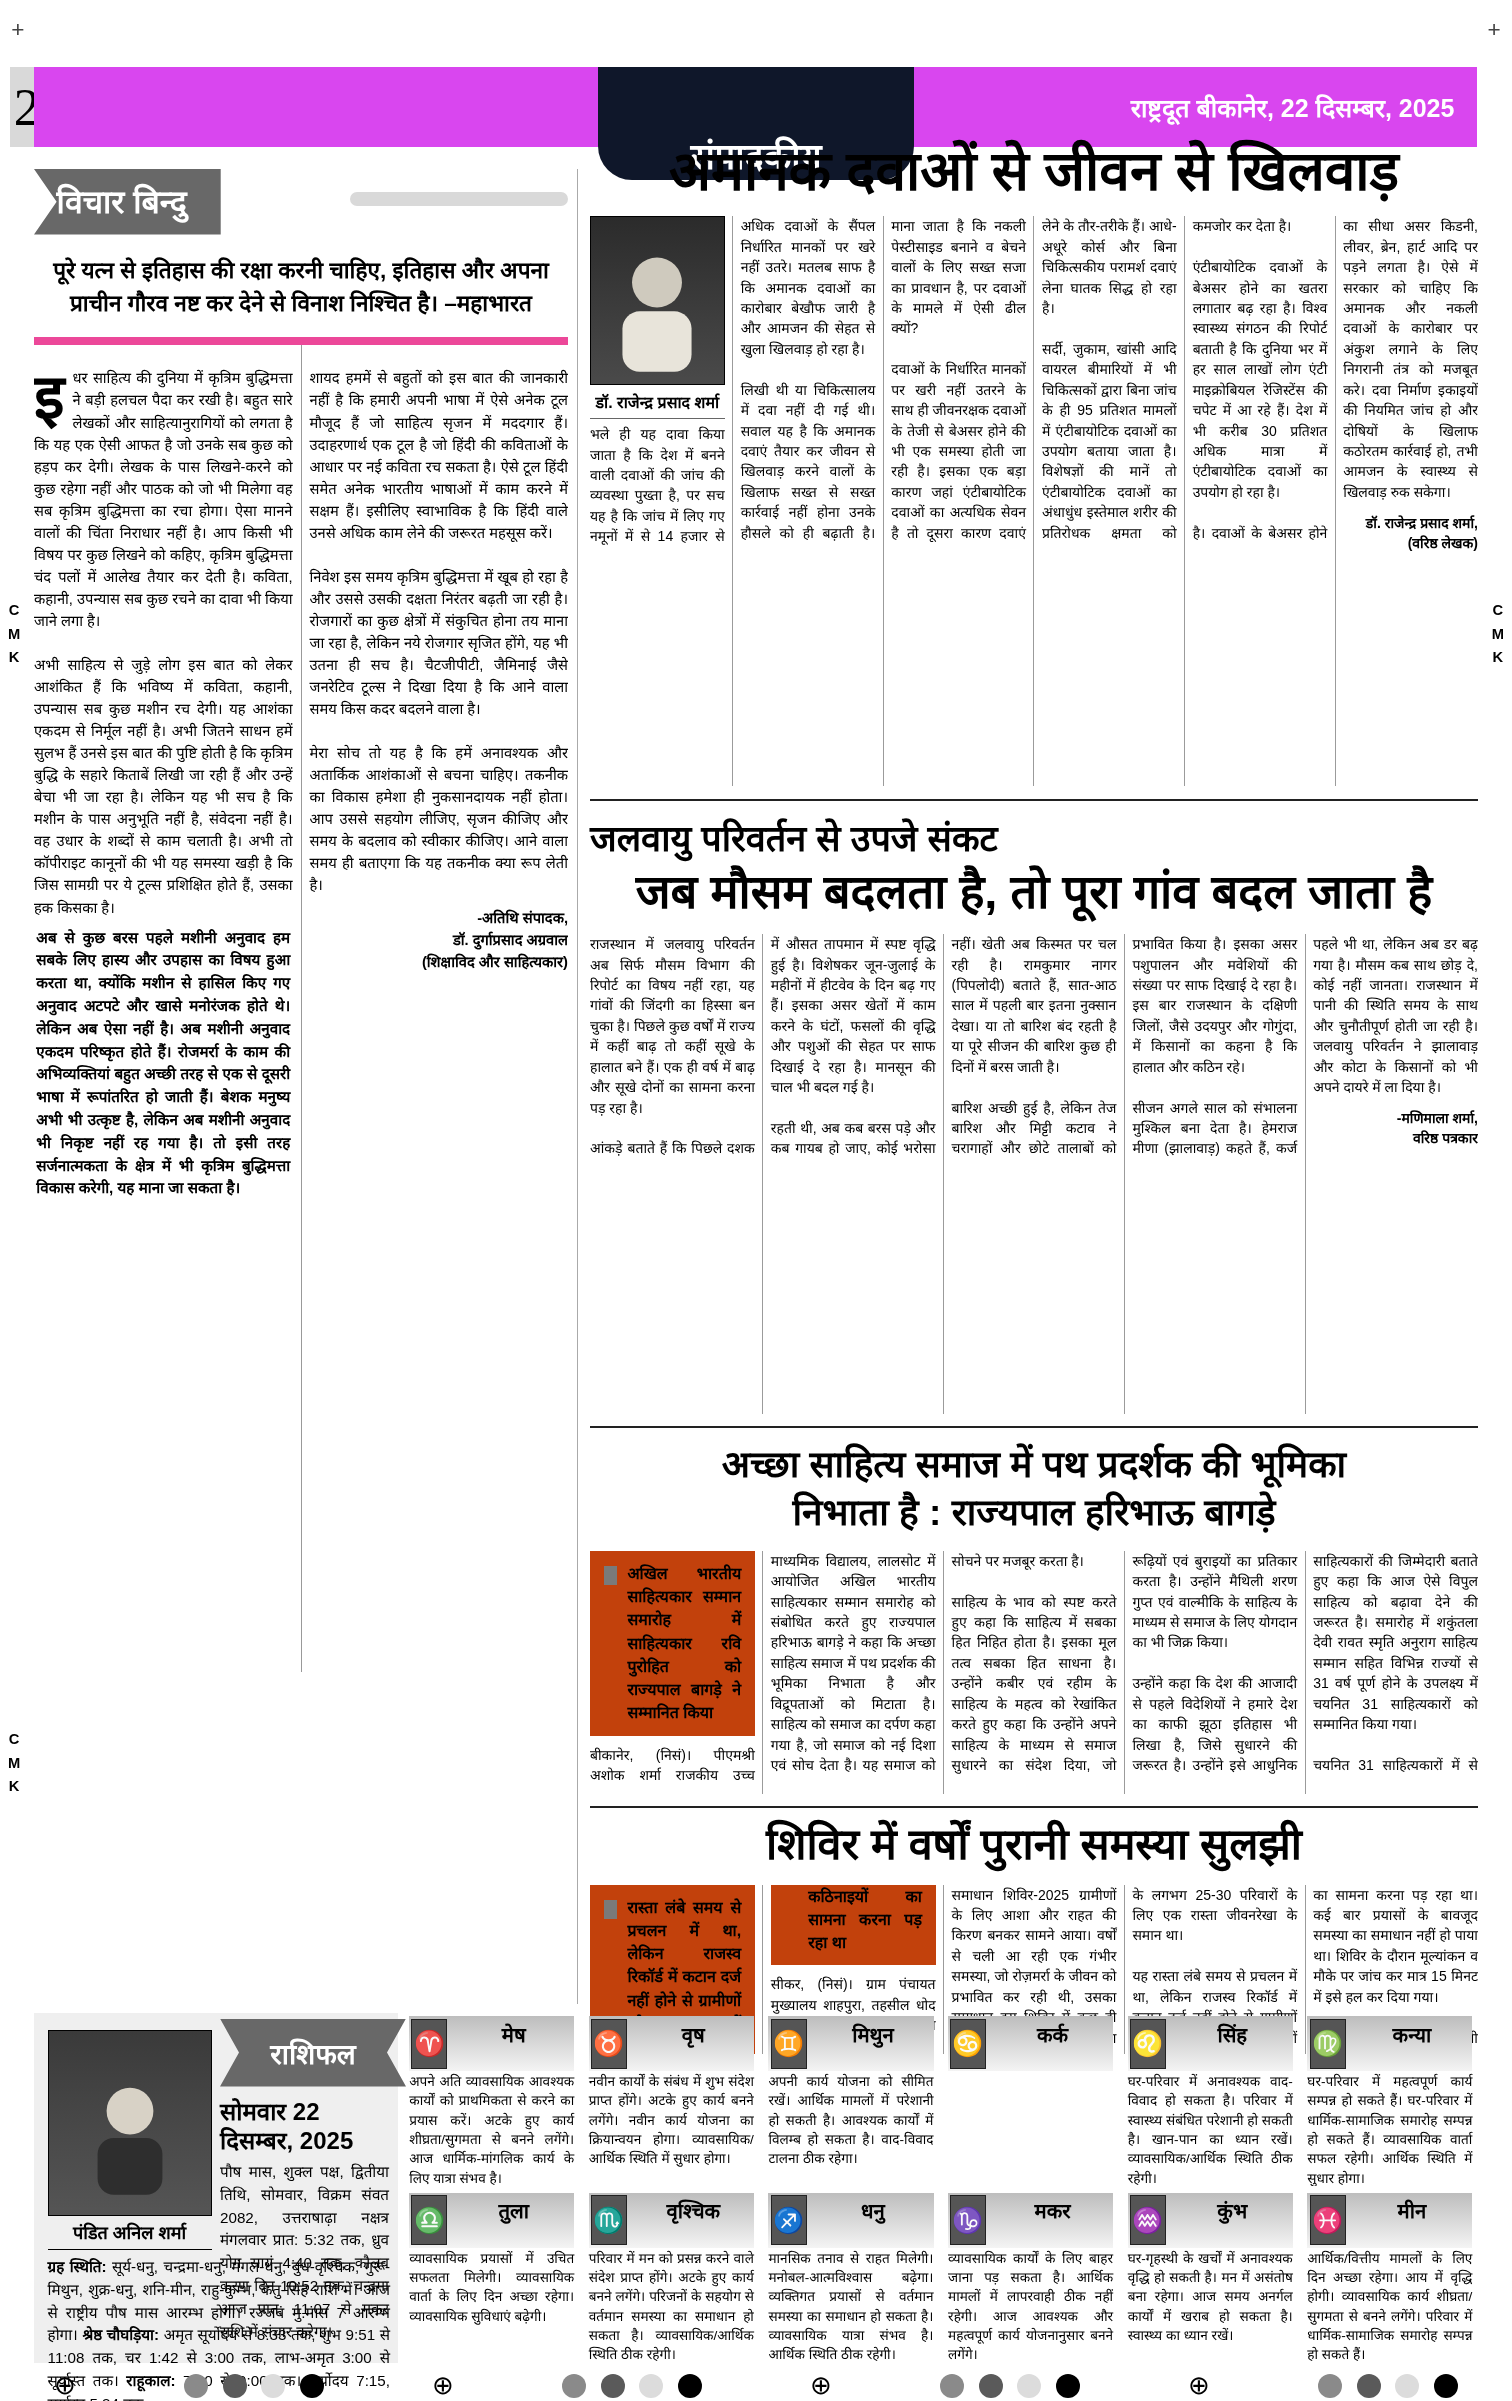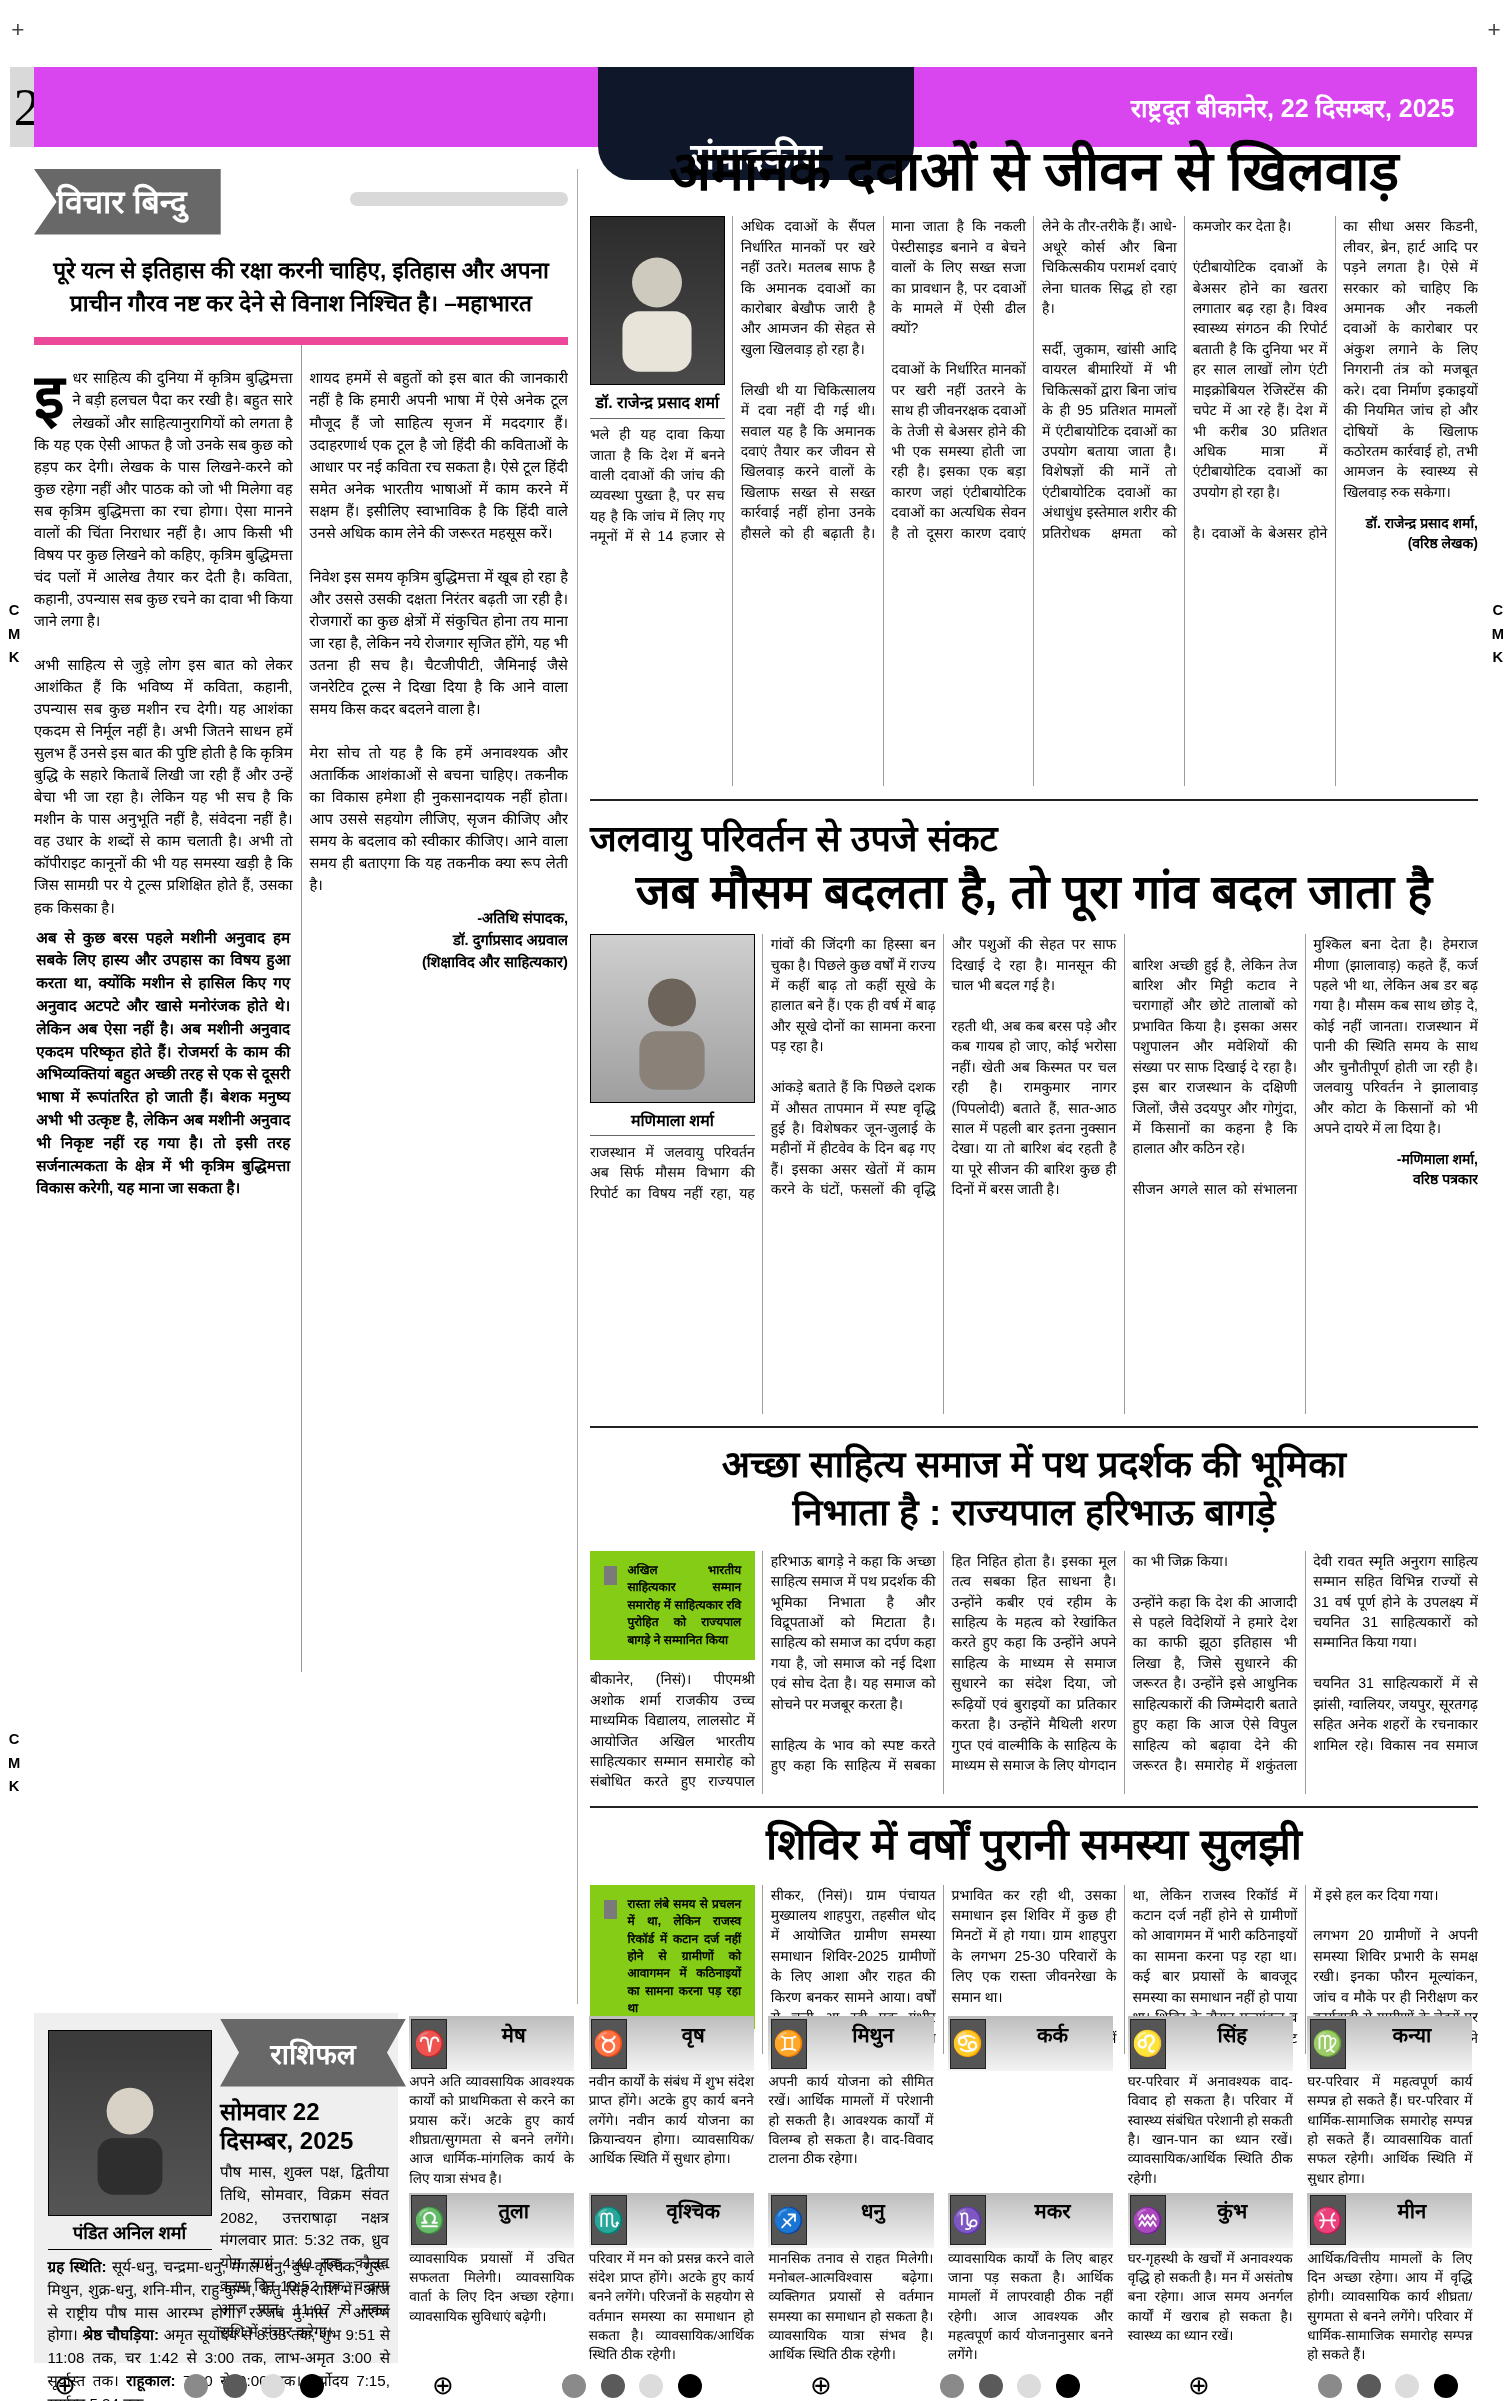--- a/index.html
+++ b/index.html
@@ -41,21 +41,21 @@
   .cols6{column-count:6;height:570px;}
   .cols5{column-count:5;height:480px;}
   .cols5b{column-count:5;height:243px;}
   .cols5c{column-count:5;height:169px;}
   .divider{border:none;border-top:2.3px solid #222;margin:12.4px 0;}
   figure.portrait{margin:0 0 5.6px;break-inside:avoid;}
   .photo{width:100%;height:169px;background:linear-gradient(#2b2b2b,#4a4a4a);position:relative;border:0.6px solid #000;}
   .photo svg{position:absolute;left:50%;top:54%;transform:translate(-50%,-50%);}
   .photo.light{background:linear-gradient(#cfcfcf,#9f9f9f);}
   figcaption{font-weight:bold;font-size:16px;text-align:center;padding:5.6px 0 3.4px;border-bottom:0.6px solid #666;}
-  .inset{background:#84cc16;padding:11.3px 13.6px;font-size:12px;font-weight:bold;line-height:1.45;
+  .inset{background:#c2410c;padding:11.3px 13.6px;font-size:16px;font-weight:bold;line-height:1.45;
          break-inside:avoid;margin:0 0 9px;display:flex;gap:10.2px;}
   .inset .sq{flex:0 0 13.6px;width:13.6px;height:19px;background:#7a7a7a;margin-top:4.5px;}
   
   .rashifal{position:absolute;left:34px;top:2013px;width:1444px;height:350px;display:flex;}
   .rinfo{width:364px;background:#efefef;padding:5.6px 9px 5.6px 5.6px;position:relative;}
   .rbanner{position:absolute;left:186px;top:5.6px;width:186px;height:68px;background:#686868;color:#fff;
            font-size:28px;font-weight:bold;display:flex;align-items:center;justify-content:center;
            clip-path:polygon(0 0,100% 0,calc(100% - 19px) 50%,100% 100%,0 100%,19px 50%);}
   .rphoto{position:absolute;left:13.6px;top:17px;width:164px;height:186px;border:0.6px solid #000;
           background:linear-gradient(#3a3a3a,#555);}
@@ -149,29 +149,20 @@
         <div class="signoff">डॉ. राजेन्द्र प्रसाद शर्मा,
 (वरिष्ठ लेखक)</div>
       </div>
       <hr class="divider">
     </article>
 
     <article>
       <div class="kicker">जलवायु परिवर्तन से उपजे संकट</div>
       <h1 class="headline-l">जब मौसम बदलता है, तो पूरा गांव बदल जाता है</h1>
       <div class="artbody cols5">
-        <figure class="portrait">
-          <div class="photo light">
-            <svg width="96" height="130" viewBox="0 0 100 135">
-              <circle cx="50" cy="44" r="25" fill="#6d655c"></circle>
-              <rect x="16" y="74" width="68" height="61" rx="18" fill="#8a8178"></rect>
-            </svg>
-          </div>
-          <figcaption>मणिमाला शर्मा</figcaption>
-        </figure>
         <span class="seg">राजस्थान में जलवायु परिवर्तन अब सिर्फ मौसम विभाग की रिपोर्ट का विषय नहीं रहा, यह गांवों की जिंदगी का हिस्सा बन चुका है। पिछले कुछ वर्षों में राज्य में कहीं बाढ़ तो कहीं सूखे के हालात बने हैं। एक ही वर्ष में बाढ़ और सूखे दोनों का सामना करना पड़ रहा है।
 
 आंकड़े बताते हैं कि पिछले दशक में औसत तापमान में स्पष्ट वृद्धि हुई है। विशेषकर जून-जुलाई के महीनों में हीटवेव के दिन बढ़ गए हैं। इसका असर खेतों में काम करने के घंटों, फसलों की वृद्धि और पशुओं की सेहत पर साफ दिखाई दे रहा है। मानसून की चाल भी बदल गई है।
 
 रहती थी, अब कब बरस पड़े और कब गायब हो जाए, कोई भरोसा नहीं। खेती अब किस्मत पर चल रही है। रामकुमार नागर (पिपलोदी) बताते हैं, सात-आठ साल में पहली बार इतना नुक्सान देखा। या तो बारिश बंद रहती है या पूरे सीजन की बारिश कुछ ही दिनों में बरस जाती है।
 
 बारिश अच्छी हुई है, लेकिन तेज बारिश और मिट्टी कटाव ने चरागाहों और छोटे तालाबों को प्रभावित किया है। इसका असर पशुपालन और मवेशियों की संख्या पर साफ दिखाई दे रहा है। इस बार राजस्थान के दक्षिणी जिलों, जैसे उदयपुर और गोगुंदा, में किसानों का कहना है कि हालात और कठिन रहे।
 
 सीजन अगले साल को संभालना मुश्किल बना देता है। हेमराज मीणा (झालावाड़) कहते हैं, कर्ज पहले भी था, लेकिन अब डर बढ़ गया है। मौसम कब साथ छोड़ दे, कोई नहीं जानता। राजस्थान में पानी की स्थिति समय के साथ और चुनौतीपूर्ण होती जा रही है। जलवायु परिवर्तन ने झालावाड़ और कोटा के किसानों को भी अपने दायरे में ला दिया है।</span>
         <div class="signoff">-मणिमाला शर्मा,

